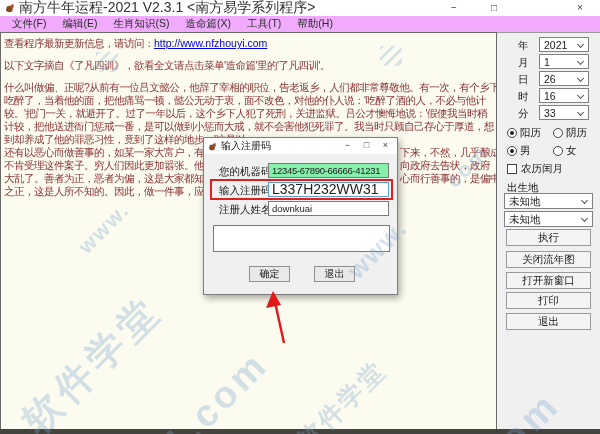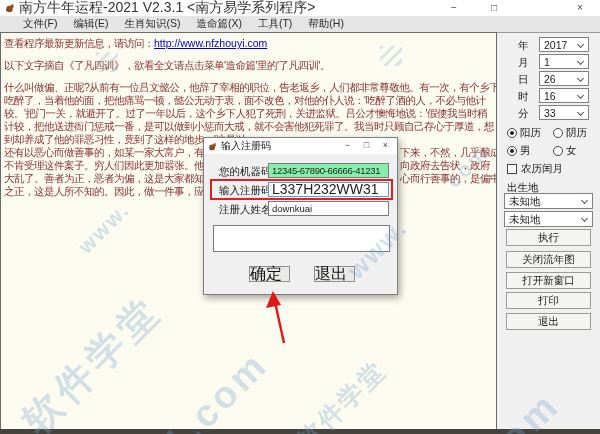--- a/index.html
+++ b/index.html
@@ -8,21 +8,21 @@
 
   
   .titlebar { position:absolute; left:0; top:0; width:600px; height:16px; background:#ffffff; display:flex; align-items:center; }
   .app-icon { width:10px; height:10px; margin:0 4px 0 5px; }
   .title-text { font-size:14px; color:#333; white-space:nowrap; }
   .win-controls { position:absolute; right:0; top:0; height:16px; display:flex; }
   .win-btn { width:40px; height:16px; font-size:10px; color:#444; text-align:center; line-height:15px; }
   .win-btn.close-gap { margin-left:46px; }
 
   
-  .menubar { position:absolute; left:0; top:16px; width:600px; height:16px; background:#e5e5e5; display:flex; align-items:center; padding-left:15px; }
+  .menubar { position:absolute; left:0; top:16px; width:600px; height:16px; background:#f0abfc; display:flex; align-items:center; padding-left:4px; }
   .menu-item { font-size:10.5px; color:#2b2b2b; padding:0 8px; white-space:nowrap; }
 
   
   .textarea { position:absolute; left:0; top:32px; width:497px; height:397px; background:#fbfbef;
               border:1px solid #6a6a66; border-bottom:none; overflow:hidden;
               color:#8a3232; font-size:10.5px; letter-spacing:-0.5px; }
   .t-line { position:absolute; left:3px; white-space:nowrap; }
   .line1 { top:4px; }
   .line2 { top:26px; }
   .para { position:absolute; left:3px; top:48px; line-height:13px; white-space:nowrap; }
@@ -58,21 +58,21 @@
   .dlg-title { font-size:10px; color:#222; }
   .dlg-controls { position:absolute; right:2px; top:0; height:16px; display:flex; }
   .dlg-btn { width:19px; text-align:center; font-size:9px; color:#444; line-height:15px; }
   .dlg-row { position:absolute; left:0; width:100%; height:16px; }
   .dlg-lbl { position:absolute; left:15px; top:2px; font-size:10.5px; color:#1a1a1a; white-space:nowrap; }
   .dlg-field { position:absolute; left:64px; top:0; width:121px; height:15px; background:#fff; border:1px solid #7a7a7a; font-size:9.5px; color:#222; line-height:13px; padding-left:3px; white-space:nowrap; overflow:hidden; }
   .field-ro { background:#86efac; letter-spacing:-0.3px; }
   .field-focus { border:1px solid #5c9fd6; font-size:14px; }
   .red-annot { position:absolute; left:6px; top:41px; width:183px; height:21px; border:2px solid #e01f1f; pointer-events:none; z-index:5; }
   .dlg-bigbox { position:absolute; left:9px; top:87px; width:177px; height:27px; background:#fff; border:1px solid #7a7a7a; }
-  .dlg-pushbtn { position:absolute; top:128px; width:41px; height:16px; background:#e9e9e7; border:1px solid #8f8f8f; text-align:left; font-size:16px; line-height:14px; color:#111; }
+  .dlg-pushbtn { position:absolute; top:128px; width:41px; height:16px; background:#e9e9e7; border:1px solid #8f8f8f; text-align:center; font-size:10px; line-height:14px; color:#111; }
   .btn-ok { left:45px; } .btn-exit { left:110px; }
 
   
   .arrow-svg { position:absolute; left:248px; top:288px; pointer-events:none; z-index:8; }
 
   
   .wm { position:absolute; color:rgba(125,165,205,0.32); font-weight:bold; transform:rotate(-45deg); transform-origin:0 50%; white-space:nowrap; pointer-events:none; z-index:9; }
   .wm1 { left:30px;  top:402px; font-size:38px; letter-spacing:6px; }
   .wm2 { left:152px; top:446px; font-size:38px; letter-spacing:4px; }
   .wm3 { left:302px; top:428px; font-size:25px; letter-spacing:3px; }
@@ -136,21 +136,21 @@
       <div>向政府去告状，政府</div>
       <div>心而行善事的，是偏中</div>
     </div>
   </div>
 
   <div class="panel">
 
     <div class="date-row" style="top:4px;">
       <span class="lbl">年</span>
       <div class="pselect date-sel">
-        <span class="val">2017</span>
+        <span class="val">2021</span>
         <span class="chev"></span>
       </div>
     </div>
     <div class="date-row" style="top:21px;">
       <span class="lbl">月</span>
       <div class="pselect date-sel">
         <span class="val">1</span>
         <span class="chev"></span>
       </div>
     </div>

